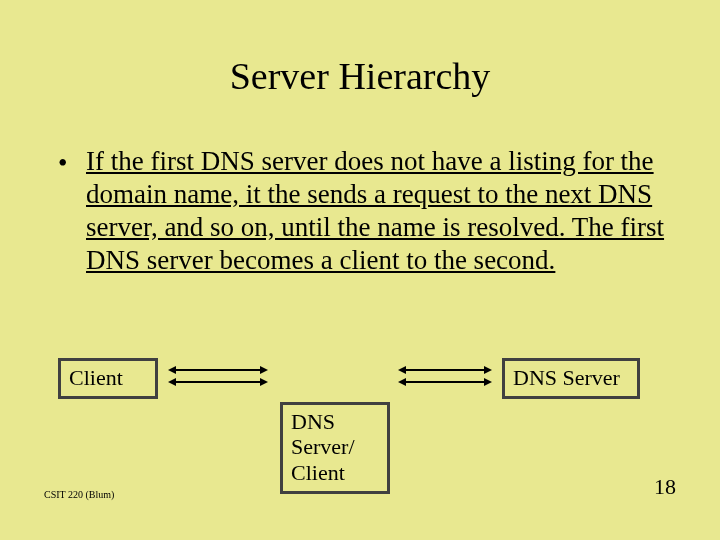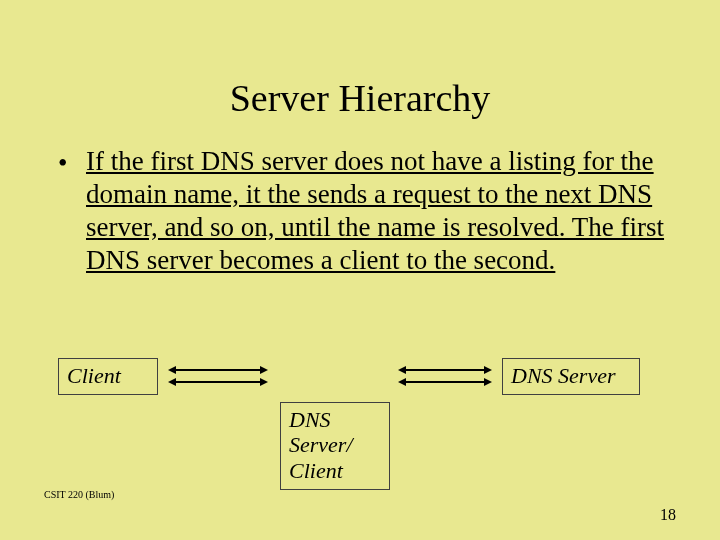--- a/index.html
+++ b/index.html
@@ -16,21 +16,20 @@
     position: relative;
   }
   .title {
     position: absolute;
     top: 54px;
     left: 0;
     width: 720px;
     text-align: center;
     font-size: 38px;
     font-weight: 400;
-    margin-top: 22px;
   }
   .bullet-block {
     position: absolute;
     top: 145px;
     left: 58px;
     width: 610px;
     font-size: 27px;
     line-height: 1.22;
   }
   .bullet-row { display: flex; }
@@ -45,26 +44,25 @@
   .bullet-text { flex: 1; text-decoration: underline; }
   .diagram {
     position: absolute;
     top: 358px;
     left: 58px;
     width: 610px;
     height: 100px;
   }
   .node {
     position: absolute;
-    border: 1px solid #404040;
+    border: 3px solid #404040;
     font-size: 22px;
     line-height: 1.15;
     padding: 4px 8px 6px 8px;
     background: transparent;
-    font-style: italic;
   }
   .node.client { left: 0; top: 0; width: 100px; }
   .node.mid    { left: 222px; top: 0; width: 110px; margin-top: 44px; }
   .node.server { left: 444px; top: 0; width: 138px; }
   svg.arrow {
     position: absolute;
     top: 6px;
     height: 24px;
     overflow: visible;
   }
@@ -74,22 +72,22 @@
   .arrow polygon { fill: #000; }
   .footer-left {
     position: absolute;
     left: 44px;
     bottom: 40px;
     font-size: 10px;
   }
   .footer-right {
     position: absolute;
     right: 44px;
-    bottom: 16px;
-    font-size: 16px;
+    bottom: 40px;
+    font-size: 22px;
     text-align: center;
   }
 </style>
 </head>
 <body>
 
 <div class="slide">
 
   <div class="title">Server Hierarchy</div>
 

